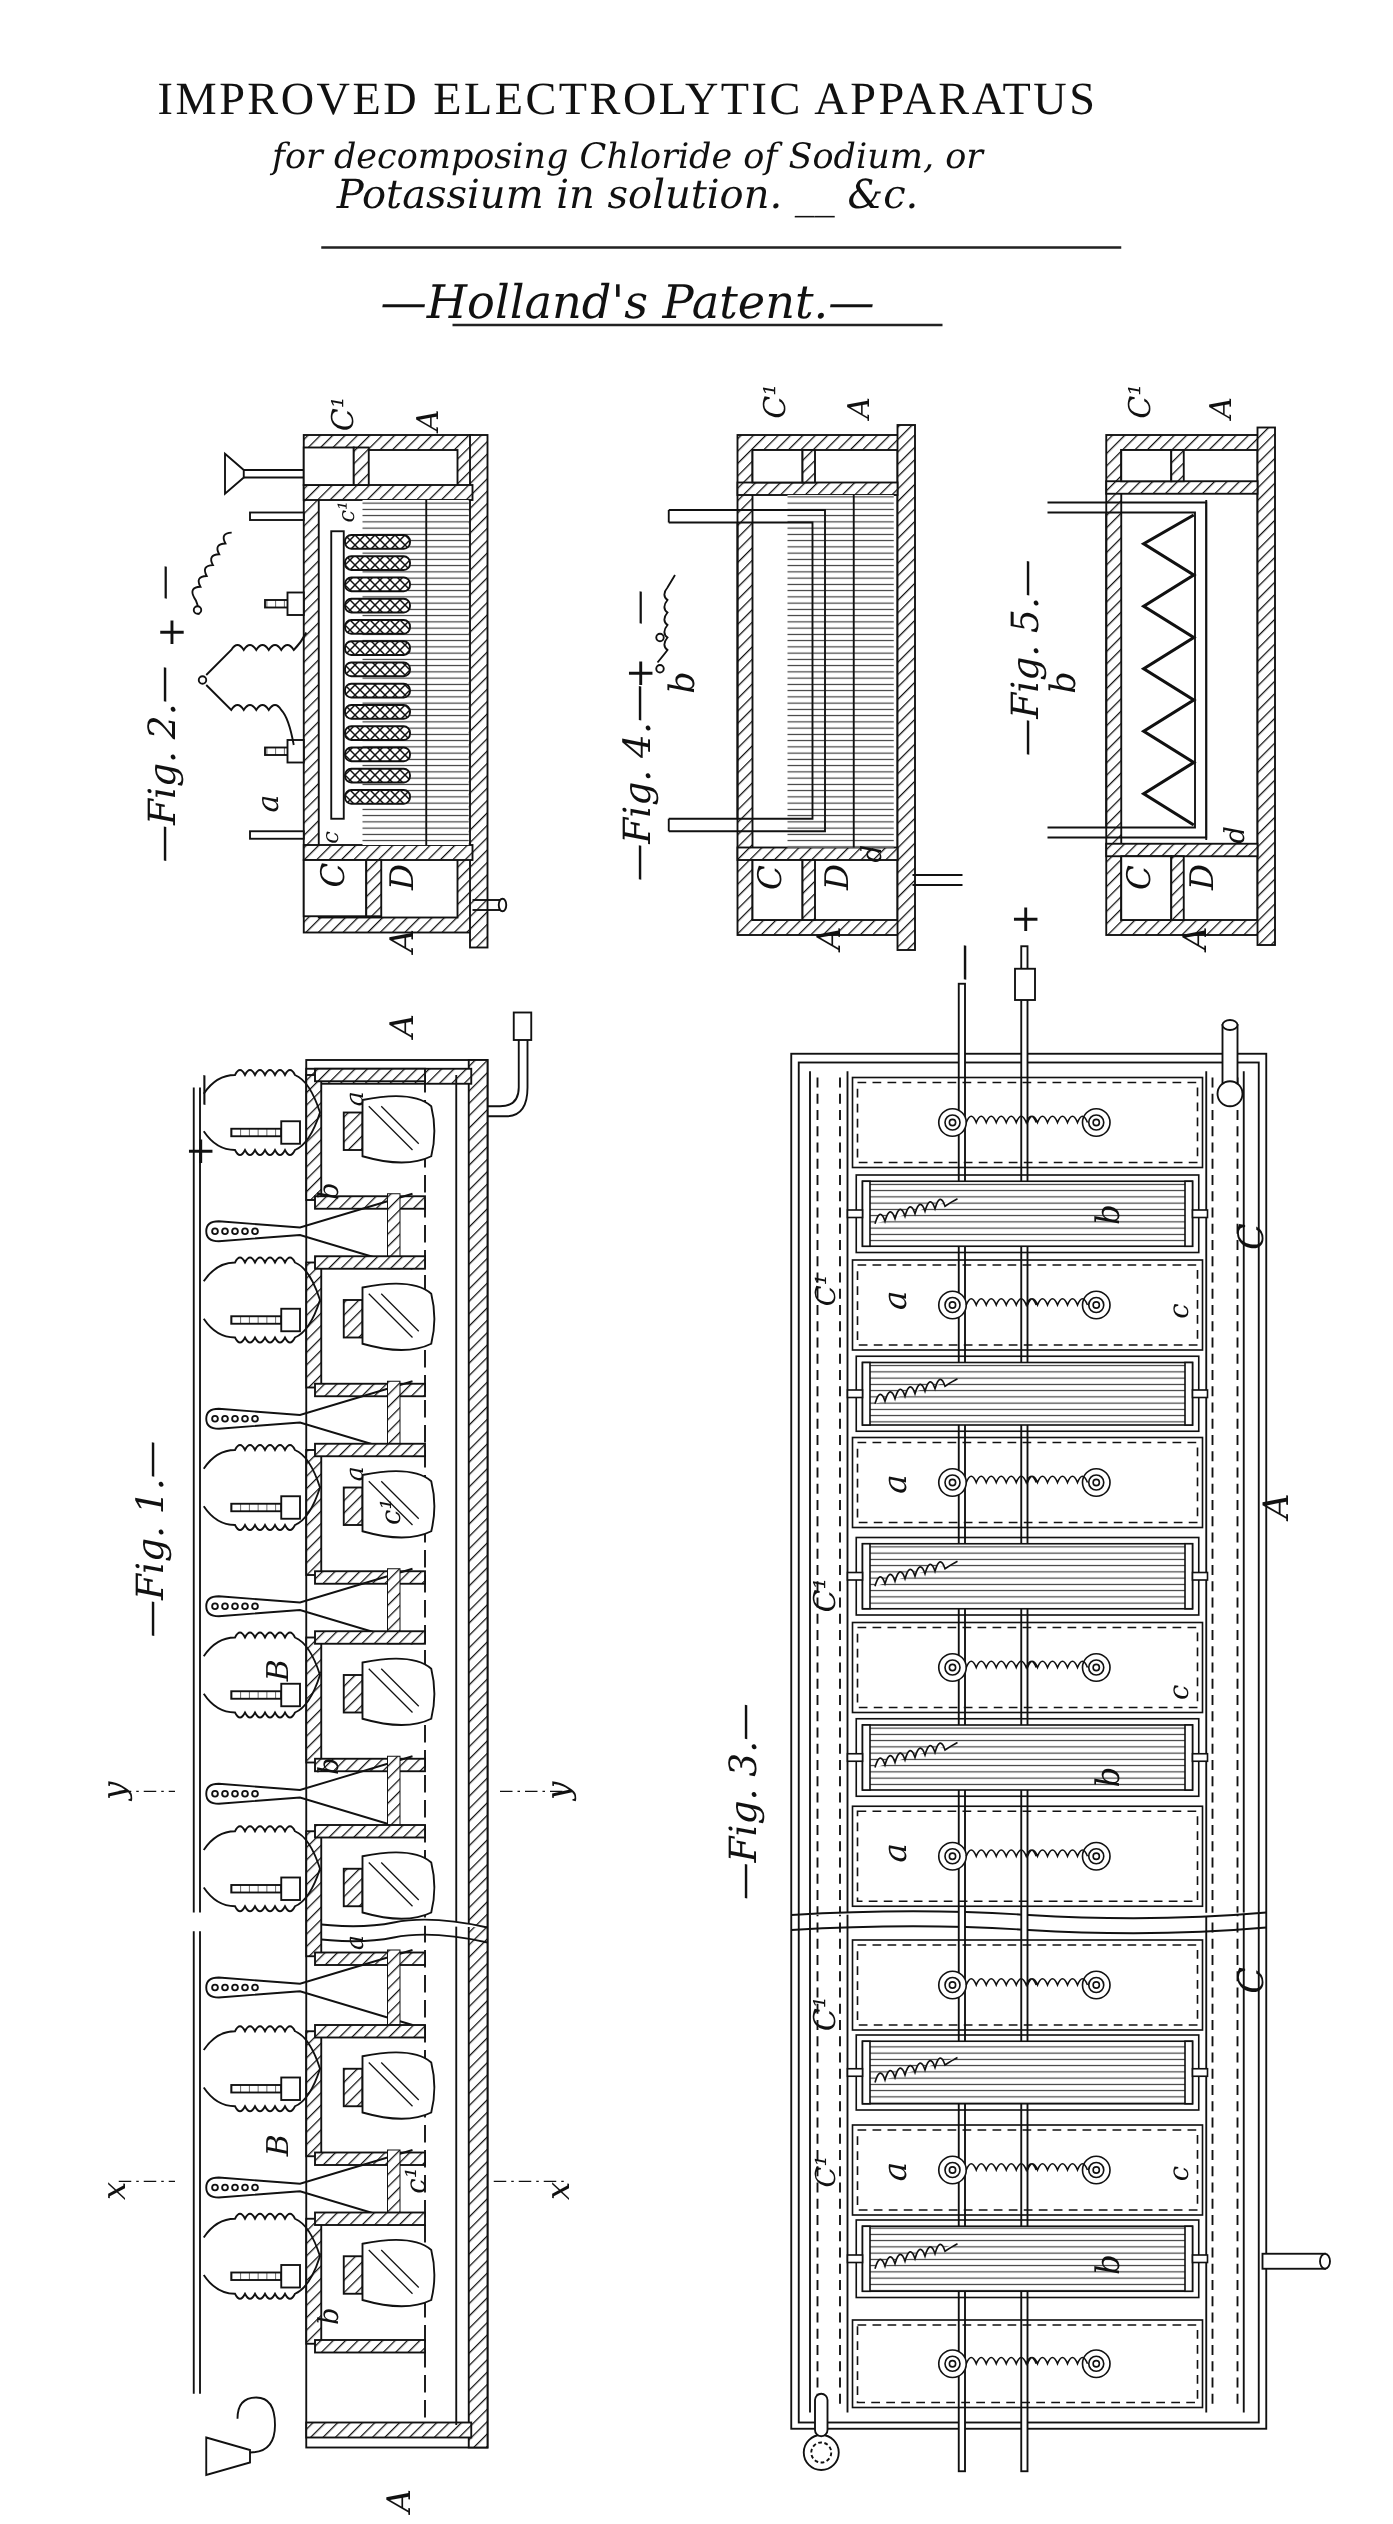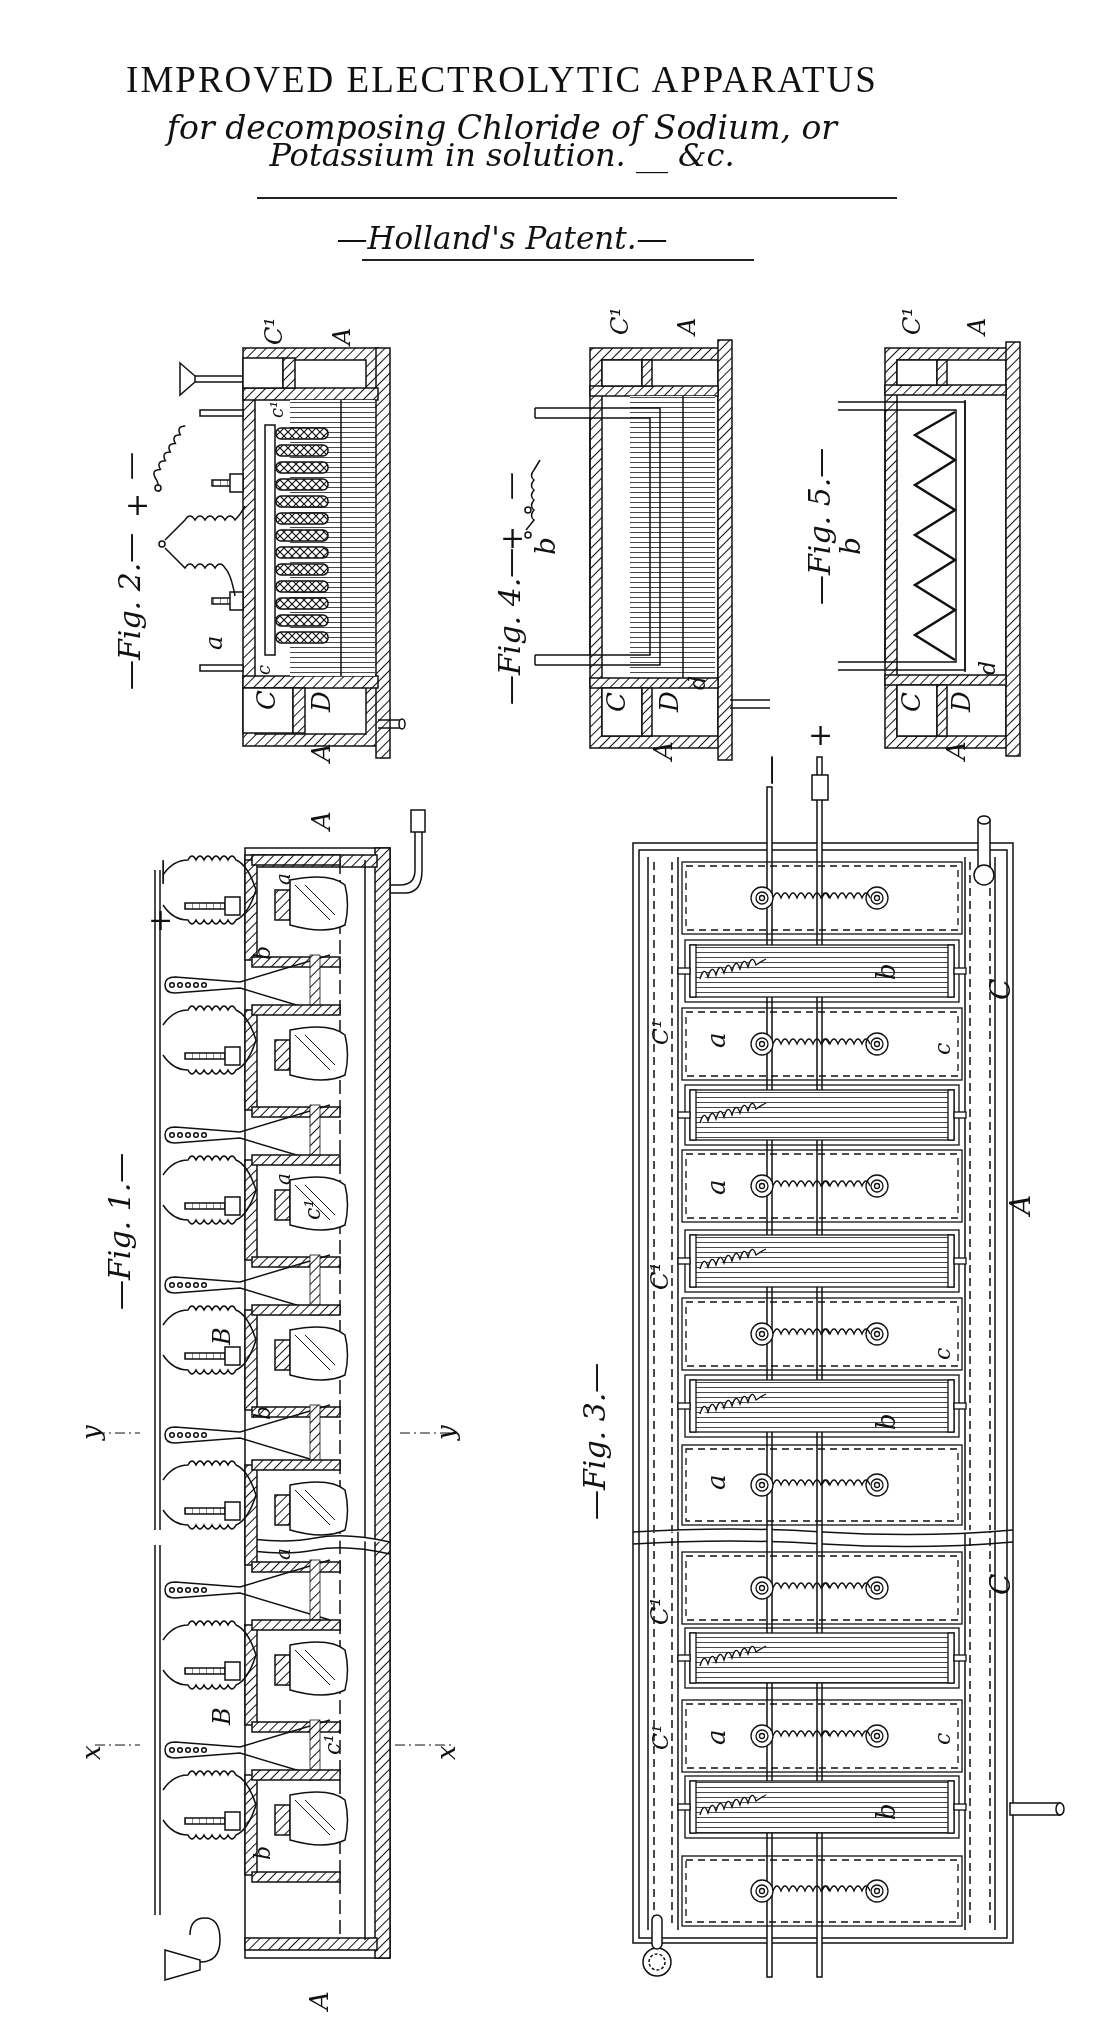--- a/index.html
+++ b/index.html
@@ -1,22 +1,22 @@
 <!DOCTYPE html>
 <html><head>
 <meta charset="utf-8">
 <style>
   html, body { margin:0; padding:0; background:#ffffff; }
   body { width:1114px; height:2019px; position:relative; overflow:hidden;
          font-family:"DejaVu Serif", serif; color:#111; }
   .title { position:absolute; left:0; width:1004px; text-align:center; }
   #t1 { top:58px; font-family:"Liberation Serif", serif; font-size:37px; letter-spacing:2px; font-weight:normal; }
-  #t2 { top:108px; font-family:"DejaVu Serif", serif; font-style:italic; font-size:33px; }
+  #t2 { top:108px; font-family:"DejaVu Serif", serif; font-style:italic; font-size:28px; }
   #t3 { top:136px; font-family:"DejaVu Serif", serif; font-style:italic; font-size:32px; }
-  #t4 { top:220px; font-family:"DejaVu Serif", serif; font-style:italic; font-size:31px; }
+  #t4 { top:220px; font-family:"DejaVu Serif", serif; font-style:italic; font-size:37px; }
   .rule { position:absolute; height:0; border-top:2px solid #222; }
   svg#drawing { position:absolute; left:0; top:0; }
   .lbl { font-family:"DejaVu Serif", serif; font-style:italic; fill:#111; }
 </style>
 </head>
 <body>
 
 <div class="title" id="t1">IMPROVED  ELECTROLYTIC  APPARATUS</div>
 <div class="title" id="t2">for decomposing Chloride of Sodium, or</div>
 <div class="title" id="t3">Potassium in solution. __ &amp;c.</div>

